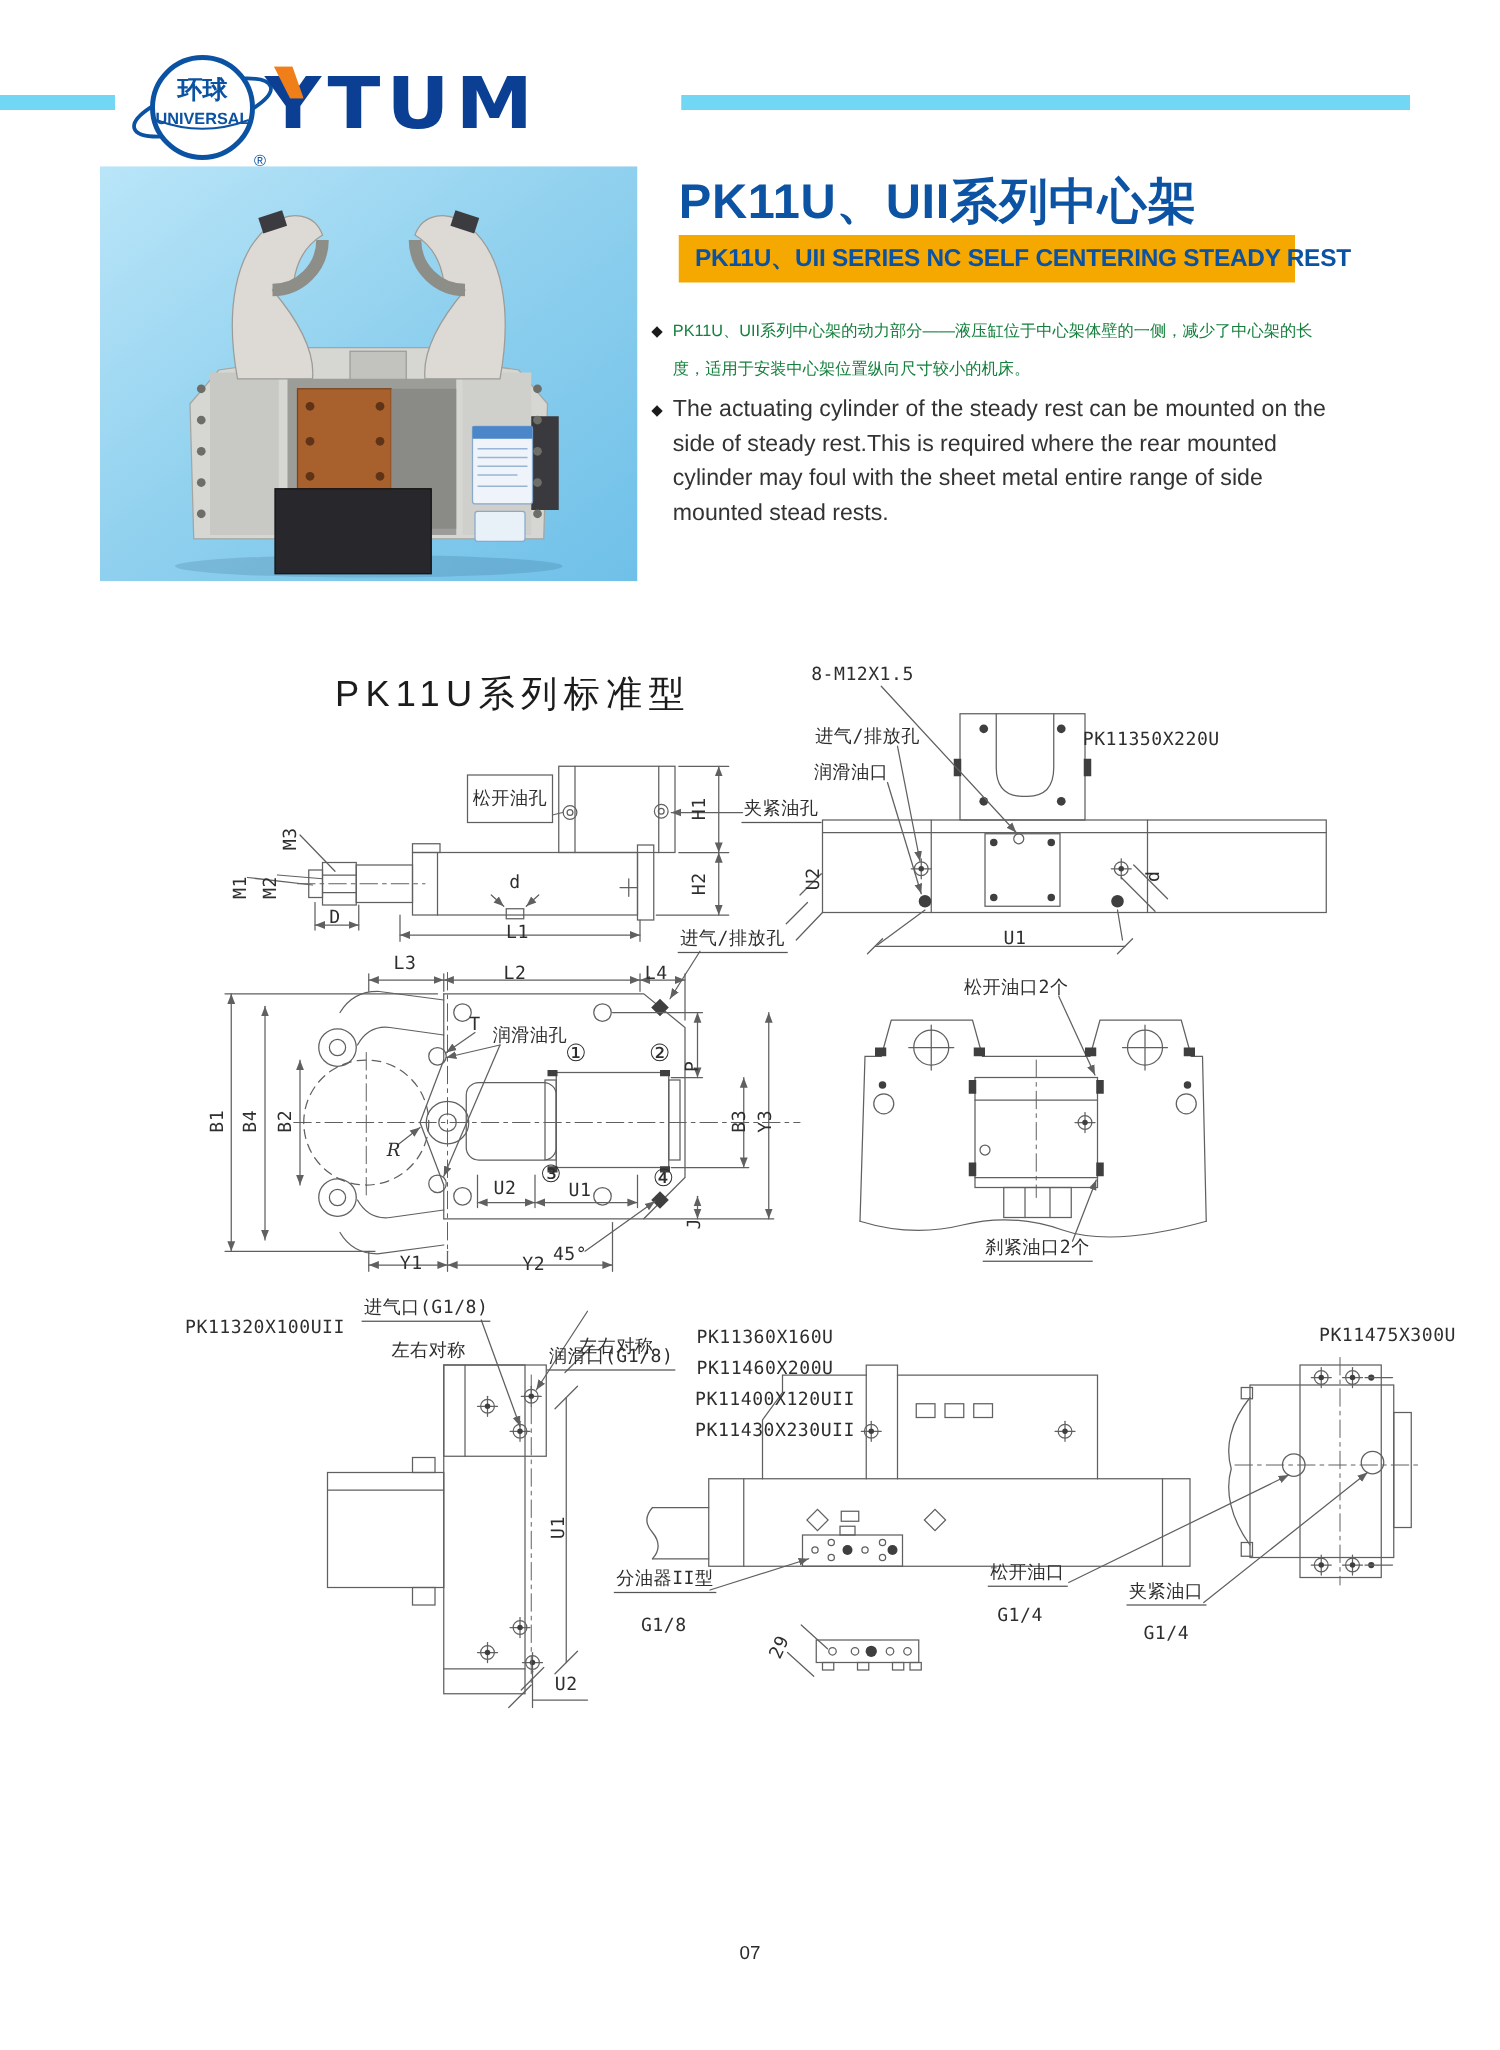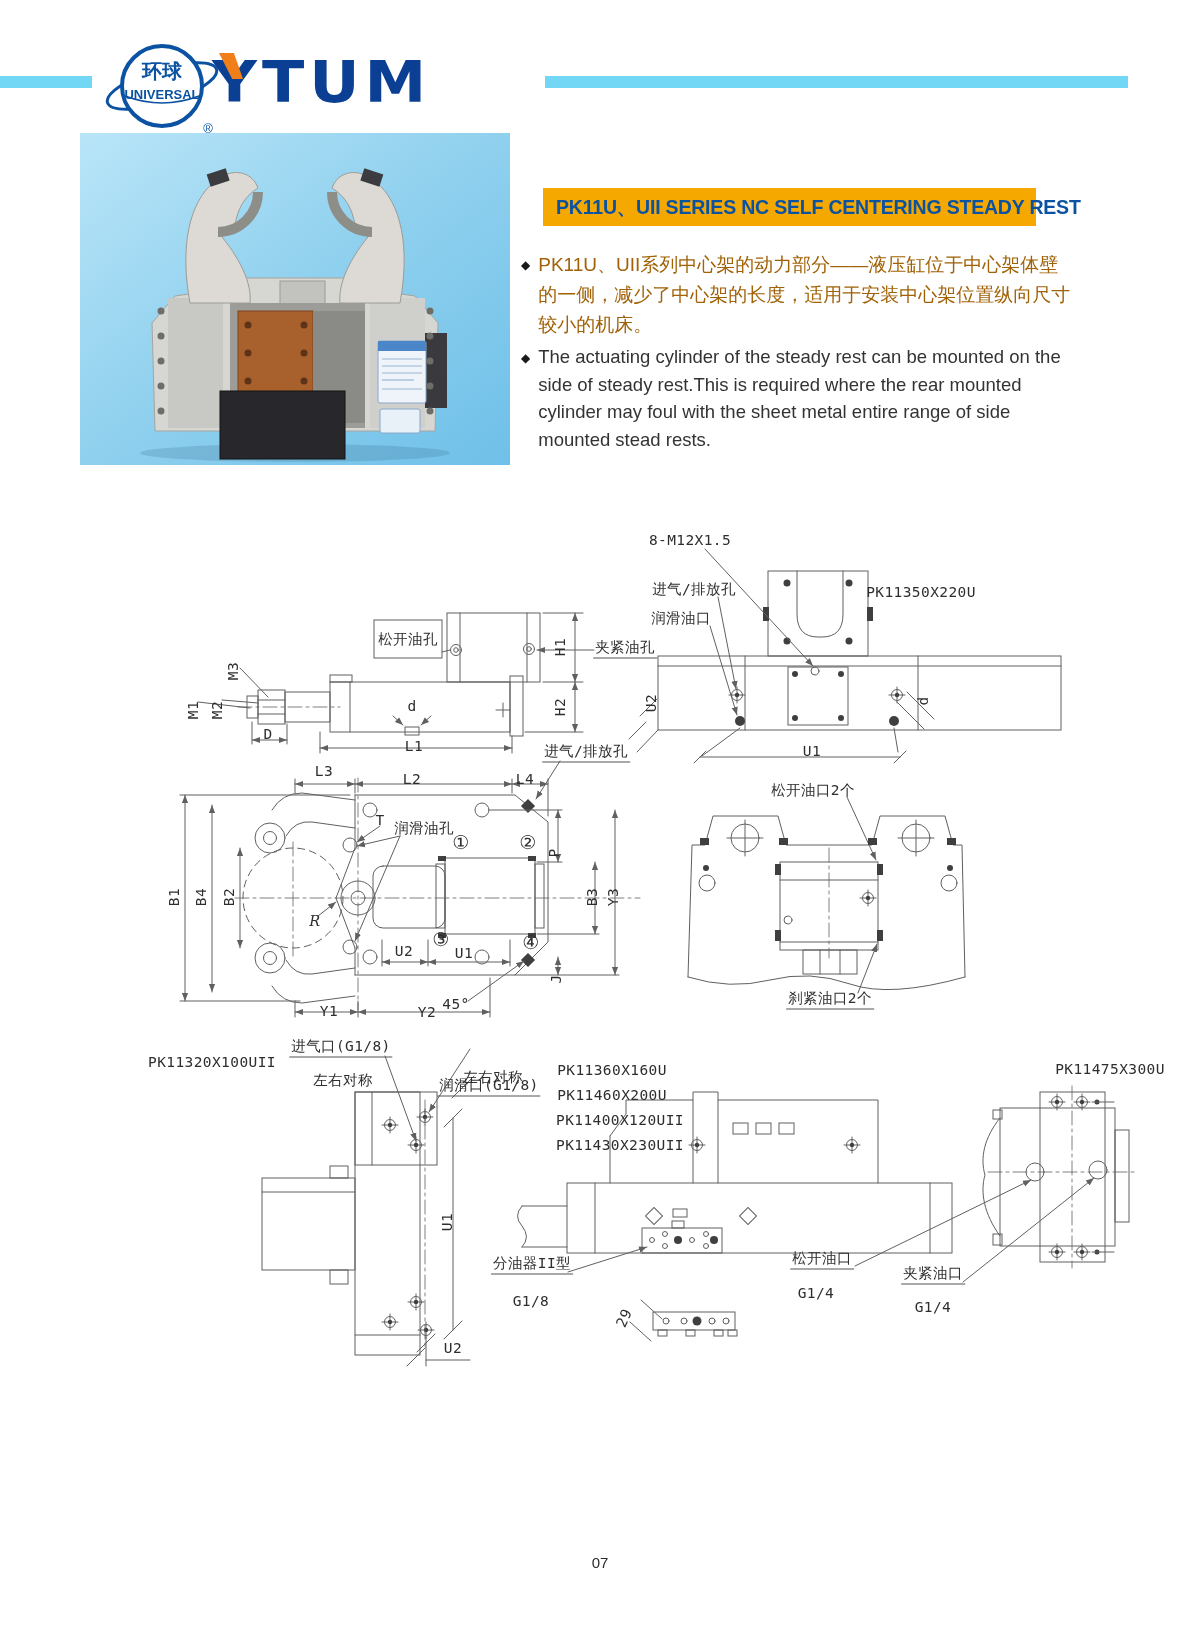--- a/index.html
+++ b/index.html
@@ -15,21 +15,21 @@
   .y-accent{position:absolute;left:219px;top:53px;width:24px;height:26px;background:#f07f1a;
             clip-path:polygon(0 0,62% 0,100% 100%,55% 100%);}
   
   .photo{position:absolute;left:80px;top:133px;width:430px;height:332px;}
   .title-cn{position:absolute;left:543px;top:134px;font-size:39px;font-weight:700;color:#0c53a3;letter-spacing:.5px;white-space:nowrap;}
   .banner{position:absolute;left:543px;top:188px;width:493px;height:38px;background:#f5a800;color:#0b52a2;
           font-size:19.5px;font-weight:700;line-height:39px;padding-left:13px;box-sizing:border-box;white-space:nowrap;letter-spacing:-0.2px;}
   .bullets{position:absolute;left:521px;top:250px;width:551px;}
   .bullet{display:flex;gap:8px;margin-bottom:3px;}
   .bullet .dia{font-size:12px;line-height:30px;color:#1a1a1a;flex:0 0 auto;}
-  .bullet p{margin:0;font-size:19px;line-height:30px;color:#a16207;}
+  .bullet p{margin:0;font-size:13px;line-height:30px;color:#15803d;}
   .bullet.en p{font-size:18.5px;line-height:27.5px;color:#333;}
   
   .series-title{position:absolute;left:268px;top:536px;font-size:29px;letter-spacing:5px;color:#1c1c1c;font-weight:500;white-space:nowrap;}
   #cad{position:absolute;left:0;top:0;width:1200px;height:1640px;}
   #cad g{stroke:#606060;fill:none;stroke-width:1;stroke-linecap:round;}
   #cad .fd{fill:#3f3f3f;stroke:none;}
   #cad .cl{stroke-dasharray:14 4 3 4;stroke-width:.8;}
   #cad .dash{stroke-dasharray:7 5;}
   #labels-layer .lbl{position:absolute;transform:translate(-50%,-50%);white-space:nowrap;
        font-family:"DejaVu Sans Mono","Liberation Mono",monospace;font-size:14.5px;color:#2e2e2e;letter-spacing:.4px;}
@@ -114,20 +114,21 @@
           <circle cx="81" cy="278" r="3.5"></circle>
         <circle cx="350" cy="178" r="3.5"></circle>
           <circle cx="350" cy="203" r="3.5"></circle>
           <circle cx="350" cy="228" r="3.5"></circle>
         <circle cx="350" cy="253" r="3.5"></circle>
           <circle cx="350" cy="278" r="3.5"></circle>
       </g>
     </svg>
   </div>
 
+  <h1 class="title-cn" style="margin:0;">PK11U、UII系列中心架</h1>
   <div class="banner">
     <span>PK11U、UII SERIES NC SELF CENTERING STEADY REST</span>
   </div>
   <div class="bullets">
     <div class="bullet cn">
       <span class="dia">◆</span>
       <p>PK11U、UII系列中心架的动力部分——液压缸位于中心架体壁的一侧，减少了中心架的长度，适用于安装中心架位置纵向尺寸较小的机床。</p>
     </div>
     <div class="bullet en">
       <span class="dia">◆</span>
@@ -425,20 +426,21 @@
       <rect x="1115" y="1130" width="14" height="92"></rect>
       <circle cx="1035" cy="1172" r="9"></circle>
         <circle cx="1098" cy="1170" r="9"></circle>
       <line class="cl" x1="988" y1="1172" x2="1135" y2="1172"></line>
       <line class="cl" x1="1072" y1="1086" x2="1072" y2="1268"></line>
       <line x1="855" y1="1266" x2="1031" y2="1180" marker-end="url(#ar)"></line>
       <line x1="963" y1="1282" x2="1094" y2="1178" marker-end="url(#ar)"></line>
     </g>
   </svg>
 
+  <h2 class="series-title" style="margin:0;">PK11U系列标准型</h2>
 
   <div id="labels-layer">
       <span class="lbl" style="left: 408px; top: 639px; transform: translate(-50%, -50%);">松开油孔</span>
       <span class="lbl u" style="left: 625px; top: 648px; transform: translate(-50%, -50%);">夹紧油孔</span>
       <span class="lbl" style="left: 560px; top: 647px; transform: translate(-50%, -50%) rotate(-90deg);">H1</span>
       <span class="lbl" style="left: 560px; top: 707px; transform: translate(-50%, -50%) rotate(-90deg);">H2</span>
       <span class="lbl" style="left: 233px; top: 671px; transform: translate(-50%, -50%) rotate(-90deg);">M3</span>
       <span class="lbl" style="left: 217px; top: 710px; transform: translate(-50%, -50%) rotate(-90deg);">M2</span>
       <span class="lbl" style="left: 193px; top: 710px; transform: translate(-50%, -50%) rotate(-90deg);">M1</span>
       <span class="lbl" style="left: 268px; top: 734px; transform: translate(-50%, -50%);">D</span>

